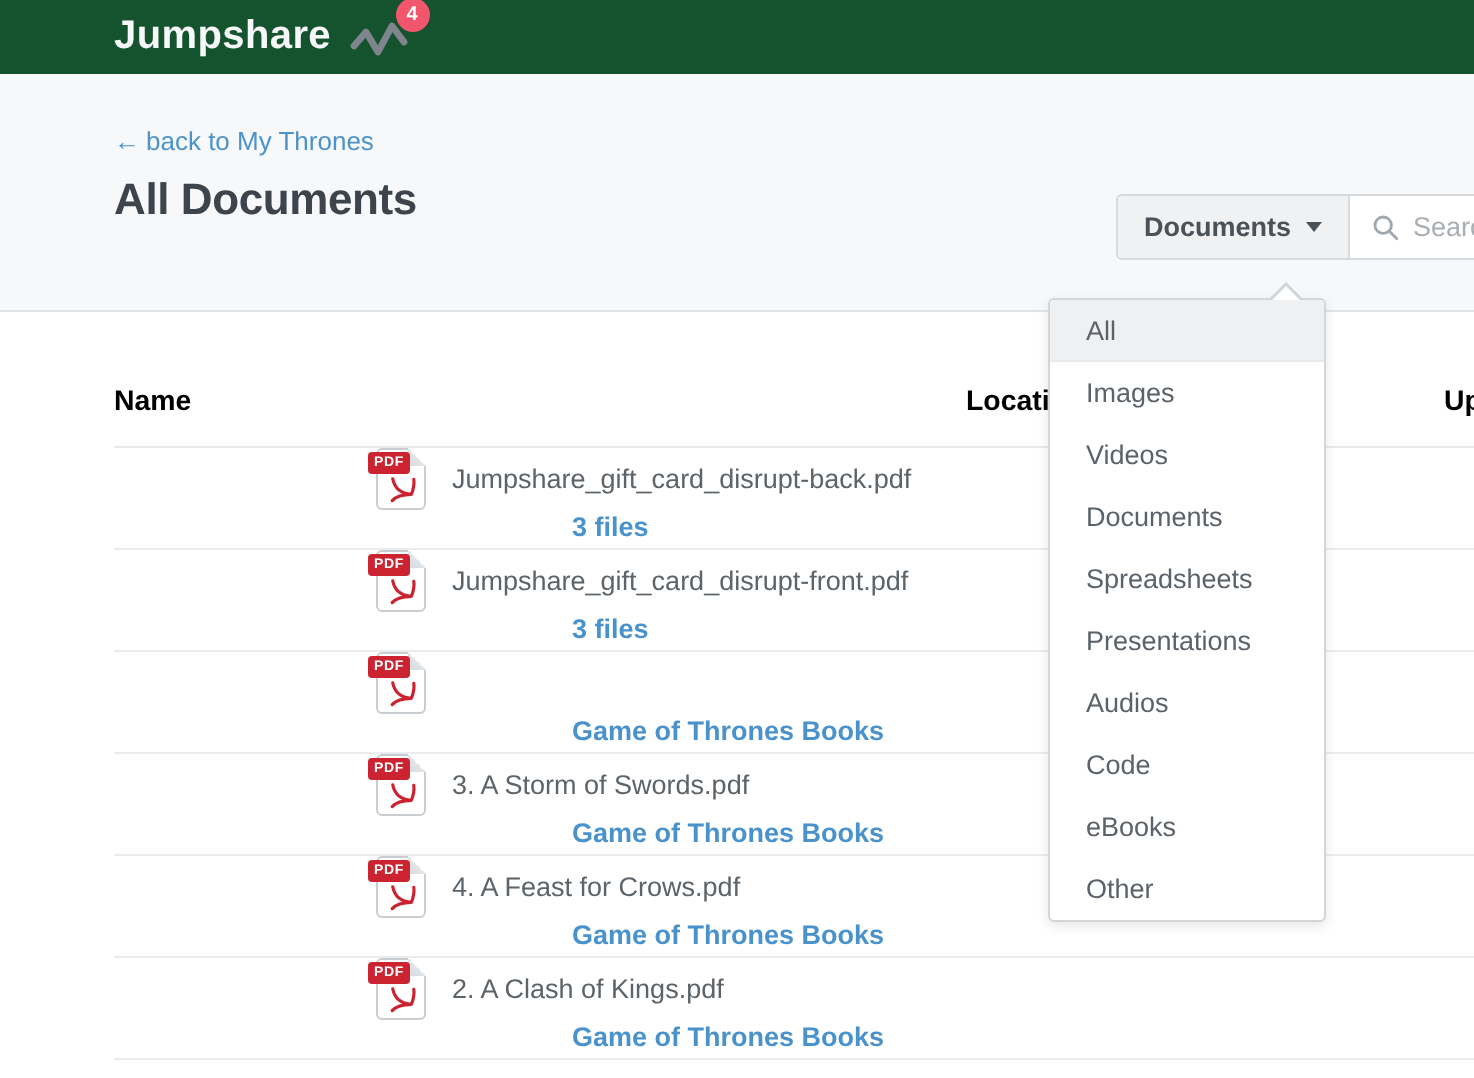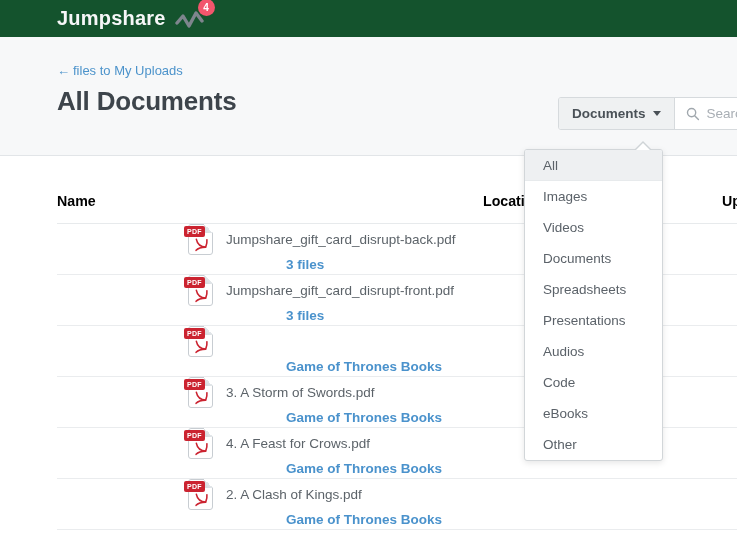--- a/index.html
+++ b/index.html
@@ -12,21 +12,21 @@
   .logomark { position:relative; margin-left:9px; width:34px; height:24px; display:inline-block; }
   .logomark svg { position:absolute; left:0; top:4px; }
   .notif-badge { position:absolute; right:-6px; top:-8px; width:17px; height:17px; border-radius:50%;
                  background:#f2566c; color:#fff; font-size:10px; font-weight:700;
                  display:flex; align-items:center; justify-content:center; }
 
   
   .hero { position:relative; height:119px; background:#f7f8f9; border-bottom:1px solid #e2e5e8; padding-left:57px; }
   .back-link { display:inline-block; margin-top:26px; font-size:13px; color:#4c93cb; text-decoration:none; cursor:pointer; }
   .back-link .arrow { margin-right:3px; }
-  .page-title { margin-top:7px; font-size:26px; font-weight:700; color:#3d444b; letter-spacing:-.2px; }
+  .page-title { margin-top:7px; font-size:22px; font-weight:700; color:#3d444b; letter-spacing:-.2px; }
 
   .controls { position:absolute; left:558px; top:60px; height:33px; display:flex;
               border:1px solid #d6dadd; border-radius:3px; background:#fff; }
   .filter-btn { display:flex; align-items:center; gap:7px; padding:0 13px; background:#eff1f2;
                 border:none; border-right:1px solid #d6dadd; font-family:inherit;
                 font-size:13.5px; font-weight:600; color:#4a5157; cursor:pointer;
                 border-radius:2px 0 0 2px; }
   .caret-down { width:0; height:0; border-left:4.5px solid transparent; border-right:4.5px solid transparent;
                 border-top:5px solid #4a5157; display:inline-block; }
   .searchbox { display:flex; align-items:center; gap:7px; padding:0 11px; width:148px; }
@@ -83,21 +83,21 @@
   <span class="brand">Jumpshare</span>
   <span class="logomark">
     <svg width="32" height="18" viewBox="0 0 32 18">
       <polyline points="2,12 8,5 14,15 21,2 27,10" fill="none" stroke="#7e858d" stroke-width="3.4" stroke-linecap="round" stroke-linejoin="round"></polyline>
     </svg>
     <span class="notif-badge">4</span>
   </span>
 </div>
 
 <div class="hero">
-  <a class="back-link"><span class="arrow">←</span><span>files to My Uploads</span></a>
+  <a class="back-link"><span class="arrow">←</span><span>back to My Thrones</span></a>
   <div class="page-title">All Documents</div>
 
   <div class="controls">
     <button class="filter-btn">
       <span>Documents</span>
       <i class="caret-down"></i>
     </button>
     <div class="searchbox">
       <svg width="14" height="14" viewBox="0 0 16 16">
         <circle cx="6.4" cy="6.4" r="4.7" fill="none" stroke="#a0a7ad" stroke-width="1.6"></circle>

